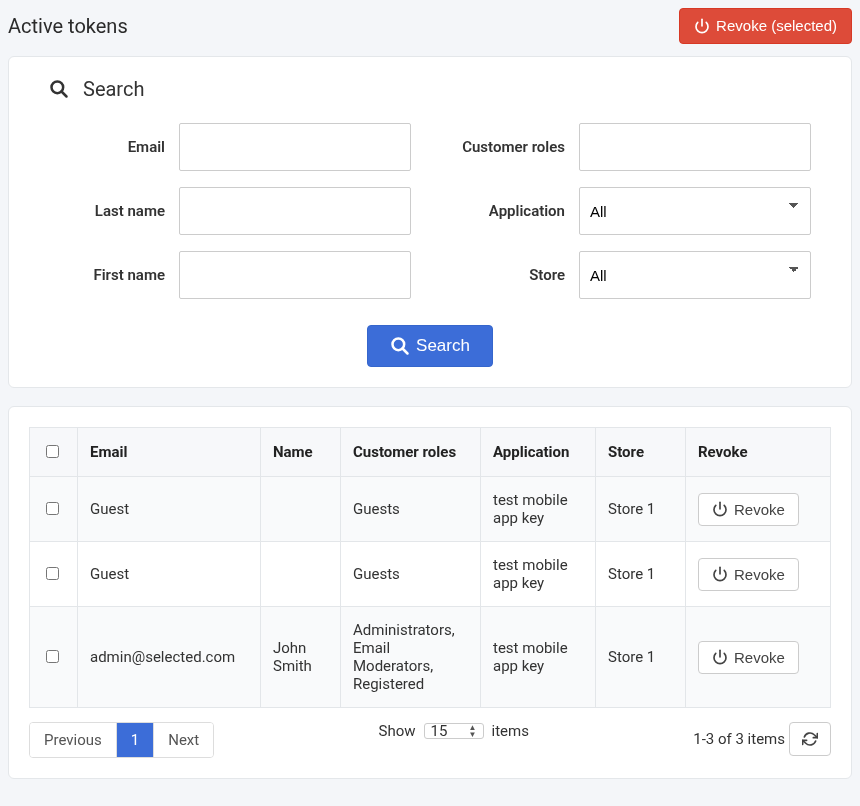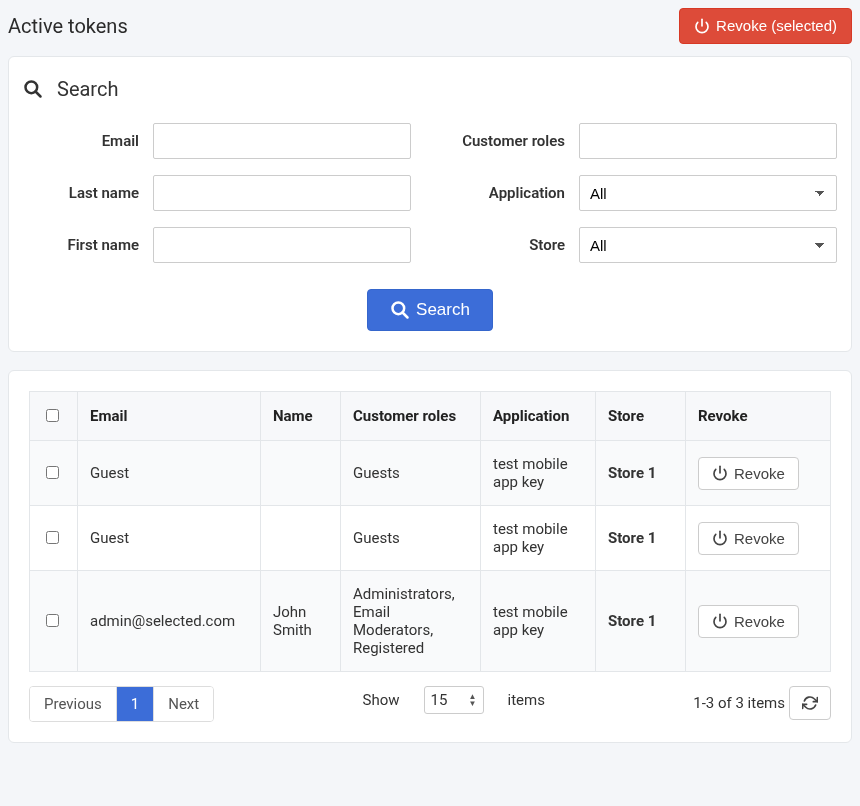--- a/index.html
+++ b/index.html
@@ -44,21 +44,21 @@
     background: #3c6dd8;
     border-color: #3566cc;
     color: #fff;
     font-size: 17px;
     padding: 10px 22px;
   }
   .card {
     background: #fff;
     border: 1px solid #e4e7ea;
     border-radius: 6px;
-    padding: 20px 14px;
+    padding: 20px 40px;
     margin-bottom: 18px;
   }
   .search-heading {
     display: flex;
     align-items: center;
     gap: 14px;
     font-size: 20px;
     font-weight: 400;
     color: #333;
     margin-bottom: 22px;
@@ -76,21 +76,21 @@
   .form-label {
     width: 130px;
     text-align: right;
     padding-right: 14px;
     font-size: 15px;
     font-weight: 600;
     color: #333;
   }
   .form-control {
     flex: 1;
-    height: 36px;
+    height: 48px;
     padding: 4px 10px;
     border: 1px solid #ccc;
     border-radius: 2px;
     font-size: 15px;
     background: #fff;
   }
   select.form-control {
     appearance: none;
     background-image: linear-gradient(45deg, transparent 50%, #555 50%), linear-gradient(135deg, #555 50%, transparent 50%);
     background-position: calc(100% - 16px) 15px, calc(100% - 11px) 15px;
@@ -119,21 +119,21 @@
     font-weight: 700;
     color: #222;
   }
   .data-table tbody tr:nth-child(odd) td {
     background: #f9fafb;
   }
   .col-checkbox { width: 48px; text-align: center; }
   .col-name { width: 80px; }
   .col-roles { width: 140px; }
   .col-app { width: 115px; }
-  .col-store { width: 90px; font-weight: bold; }
+  .col-store { width: 90px; }
   .col-revoke { width: 145px; text-align: center; }
   .revoke-btn {
     display: inline-flex;
     align-items: center;
     gap: 6px;
     padding: 7px 13px;
     border: 1px solid #ccc;
     border-radius: 4px;
     background: #fff;
     color: #444;
@@ -162,27 +162,27 @@
     cursor: pointer;
   }
   .page-link:last-child { border-right: none; }
   .page-link.active {
     background: #3c6dd8;
     color: #fff;
   }
   .show-group {
     display: flex;
     align-items: center;
-    gap: 24px;
+    gap: 8px;
     font-size: 15px;
     color: #333;
   }
   .show-select {
     width: 60px;
-    height: 28px;
+    height: 16px;
     border: 1px solid #ccc;
     border-radius: 3px;
     padding: 2px 6px;
     position: relative;
   }
   .sort-arrows {
     display: inline-flex;
     flex-direction: column;
     margin-left: 2px;
     font-size: 8px;

